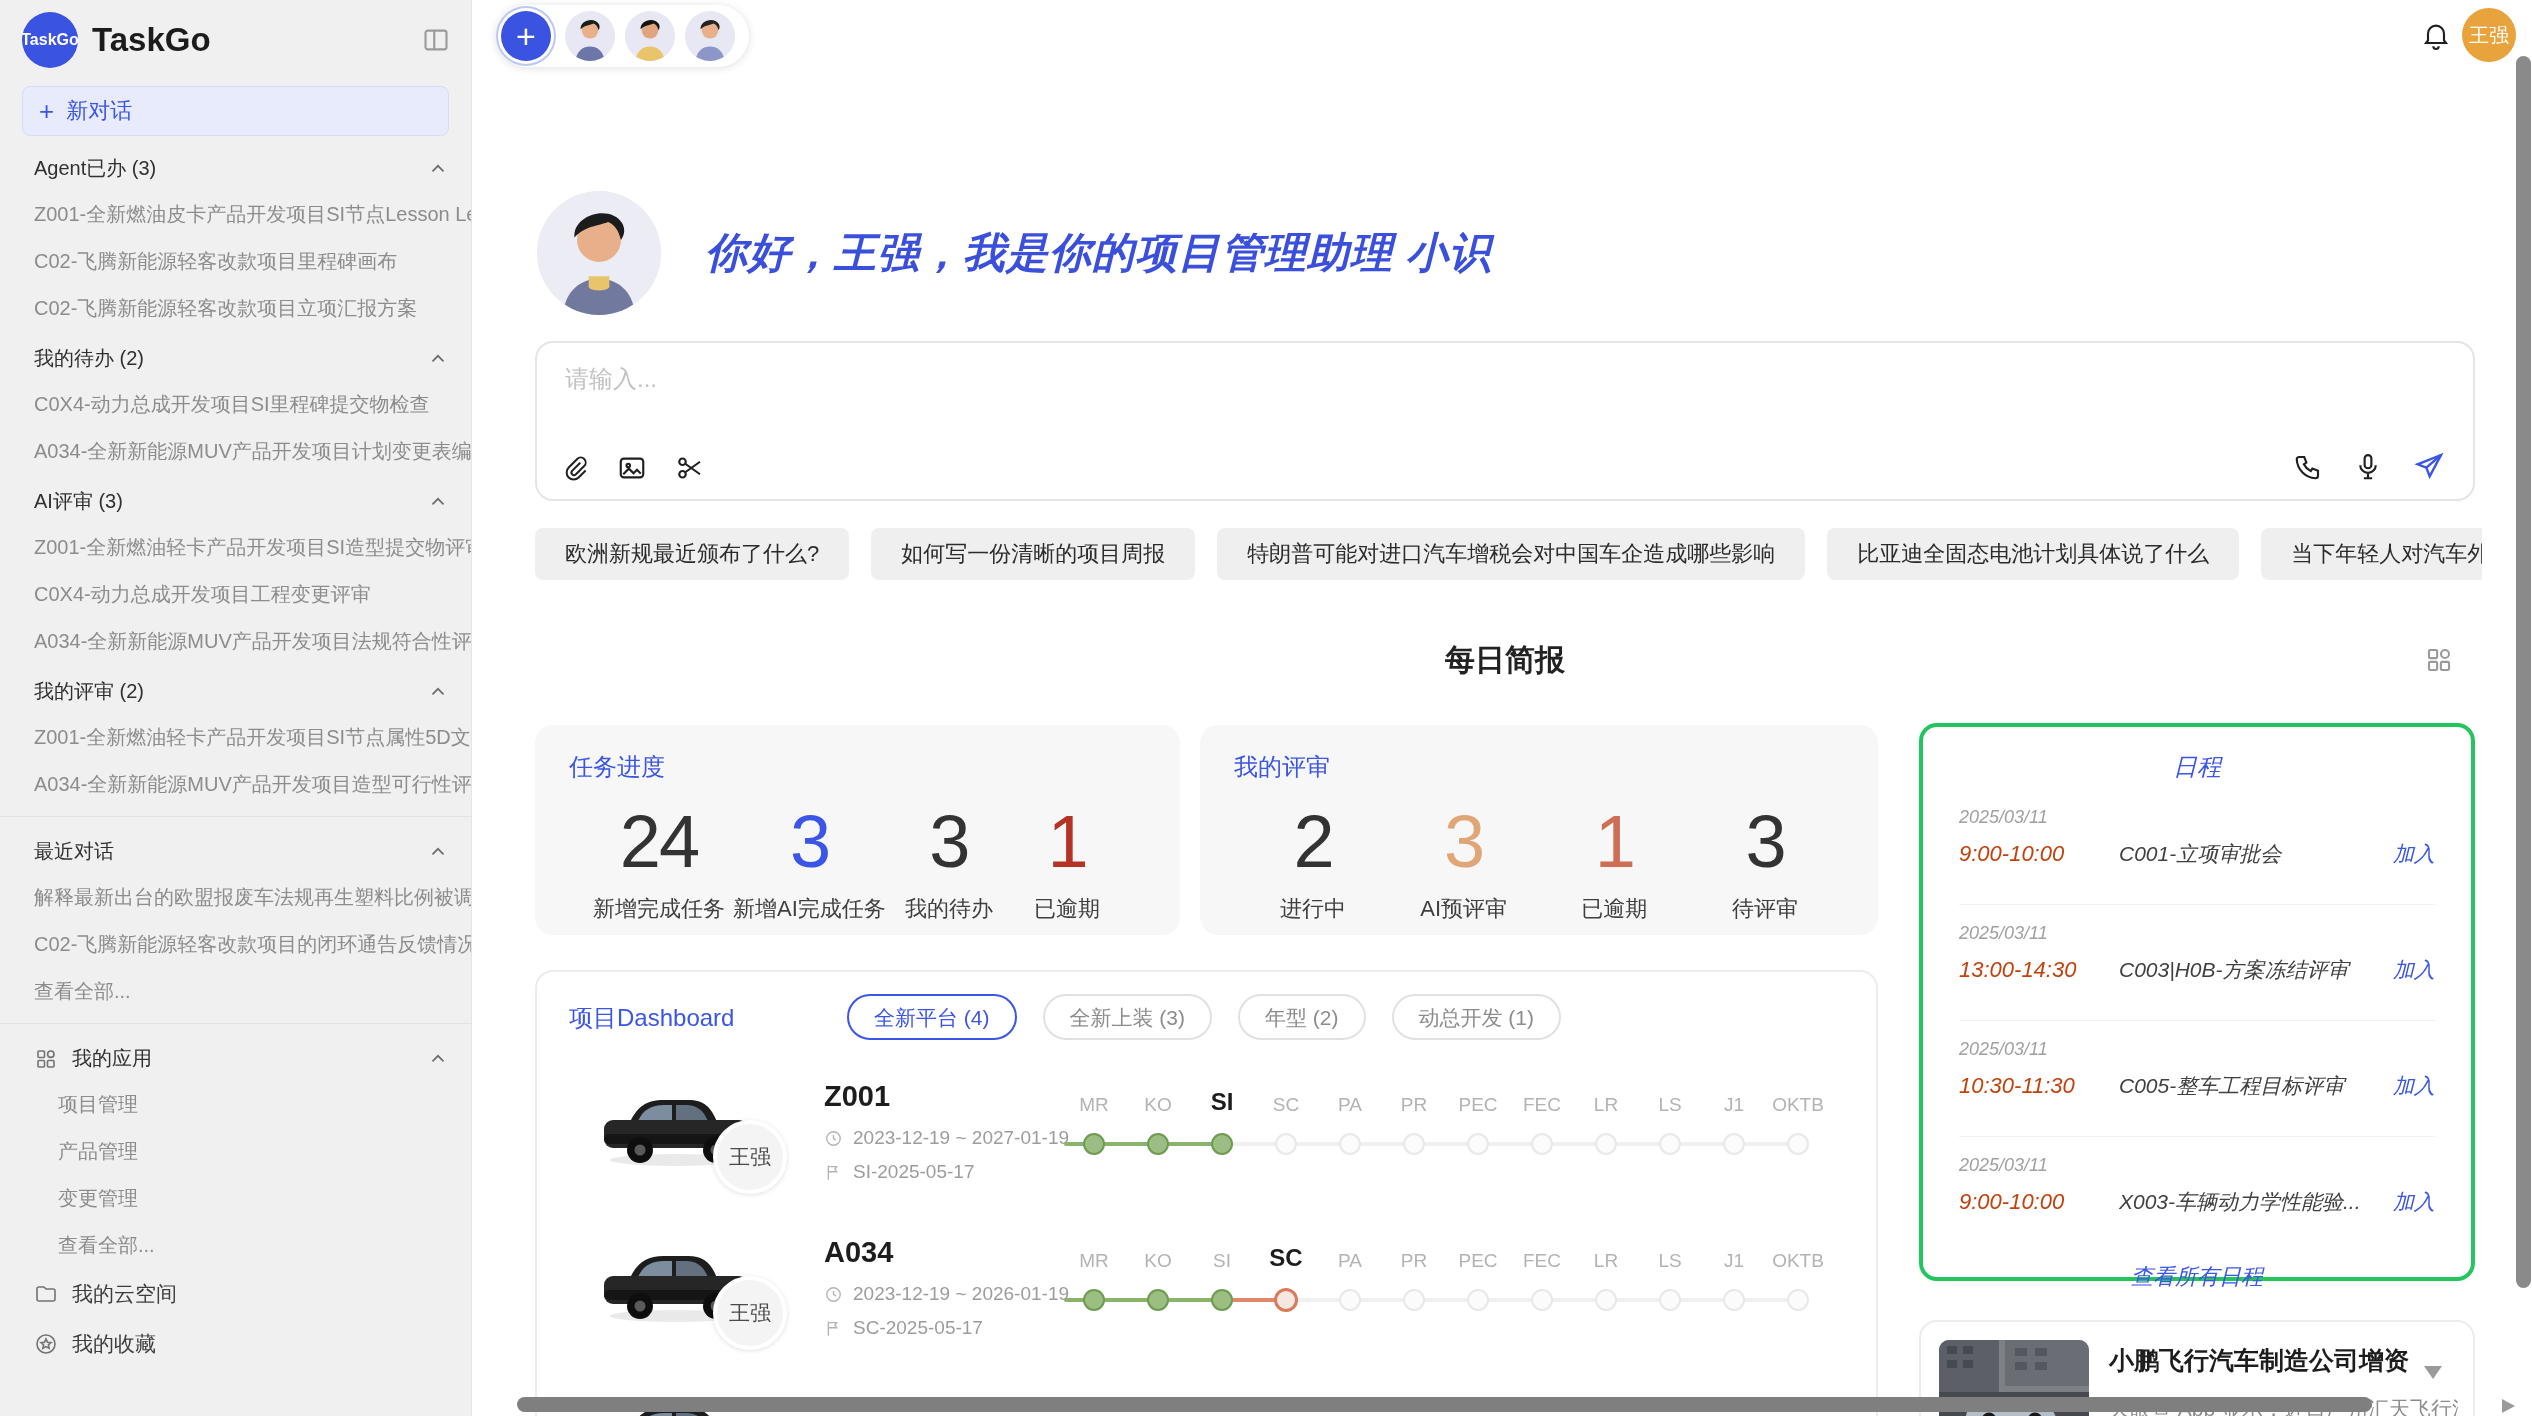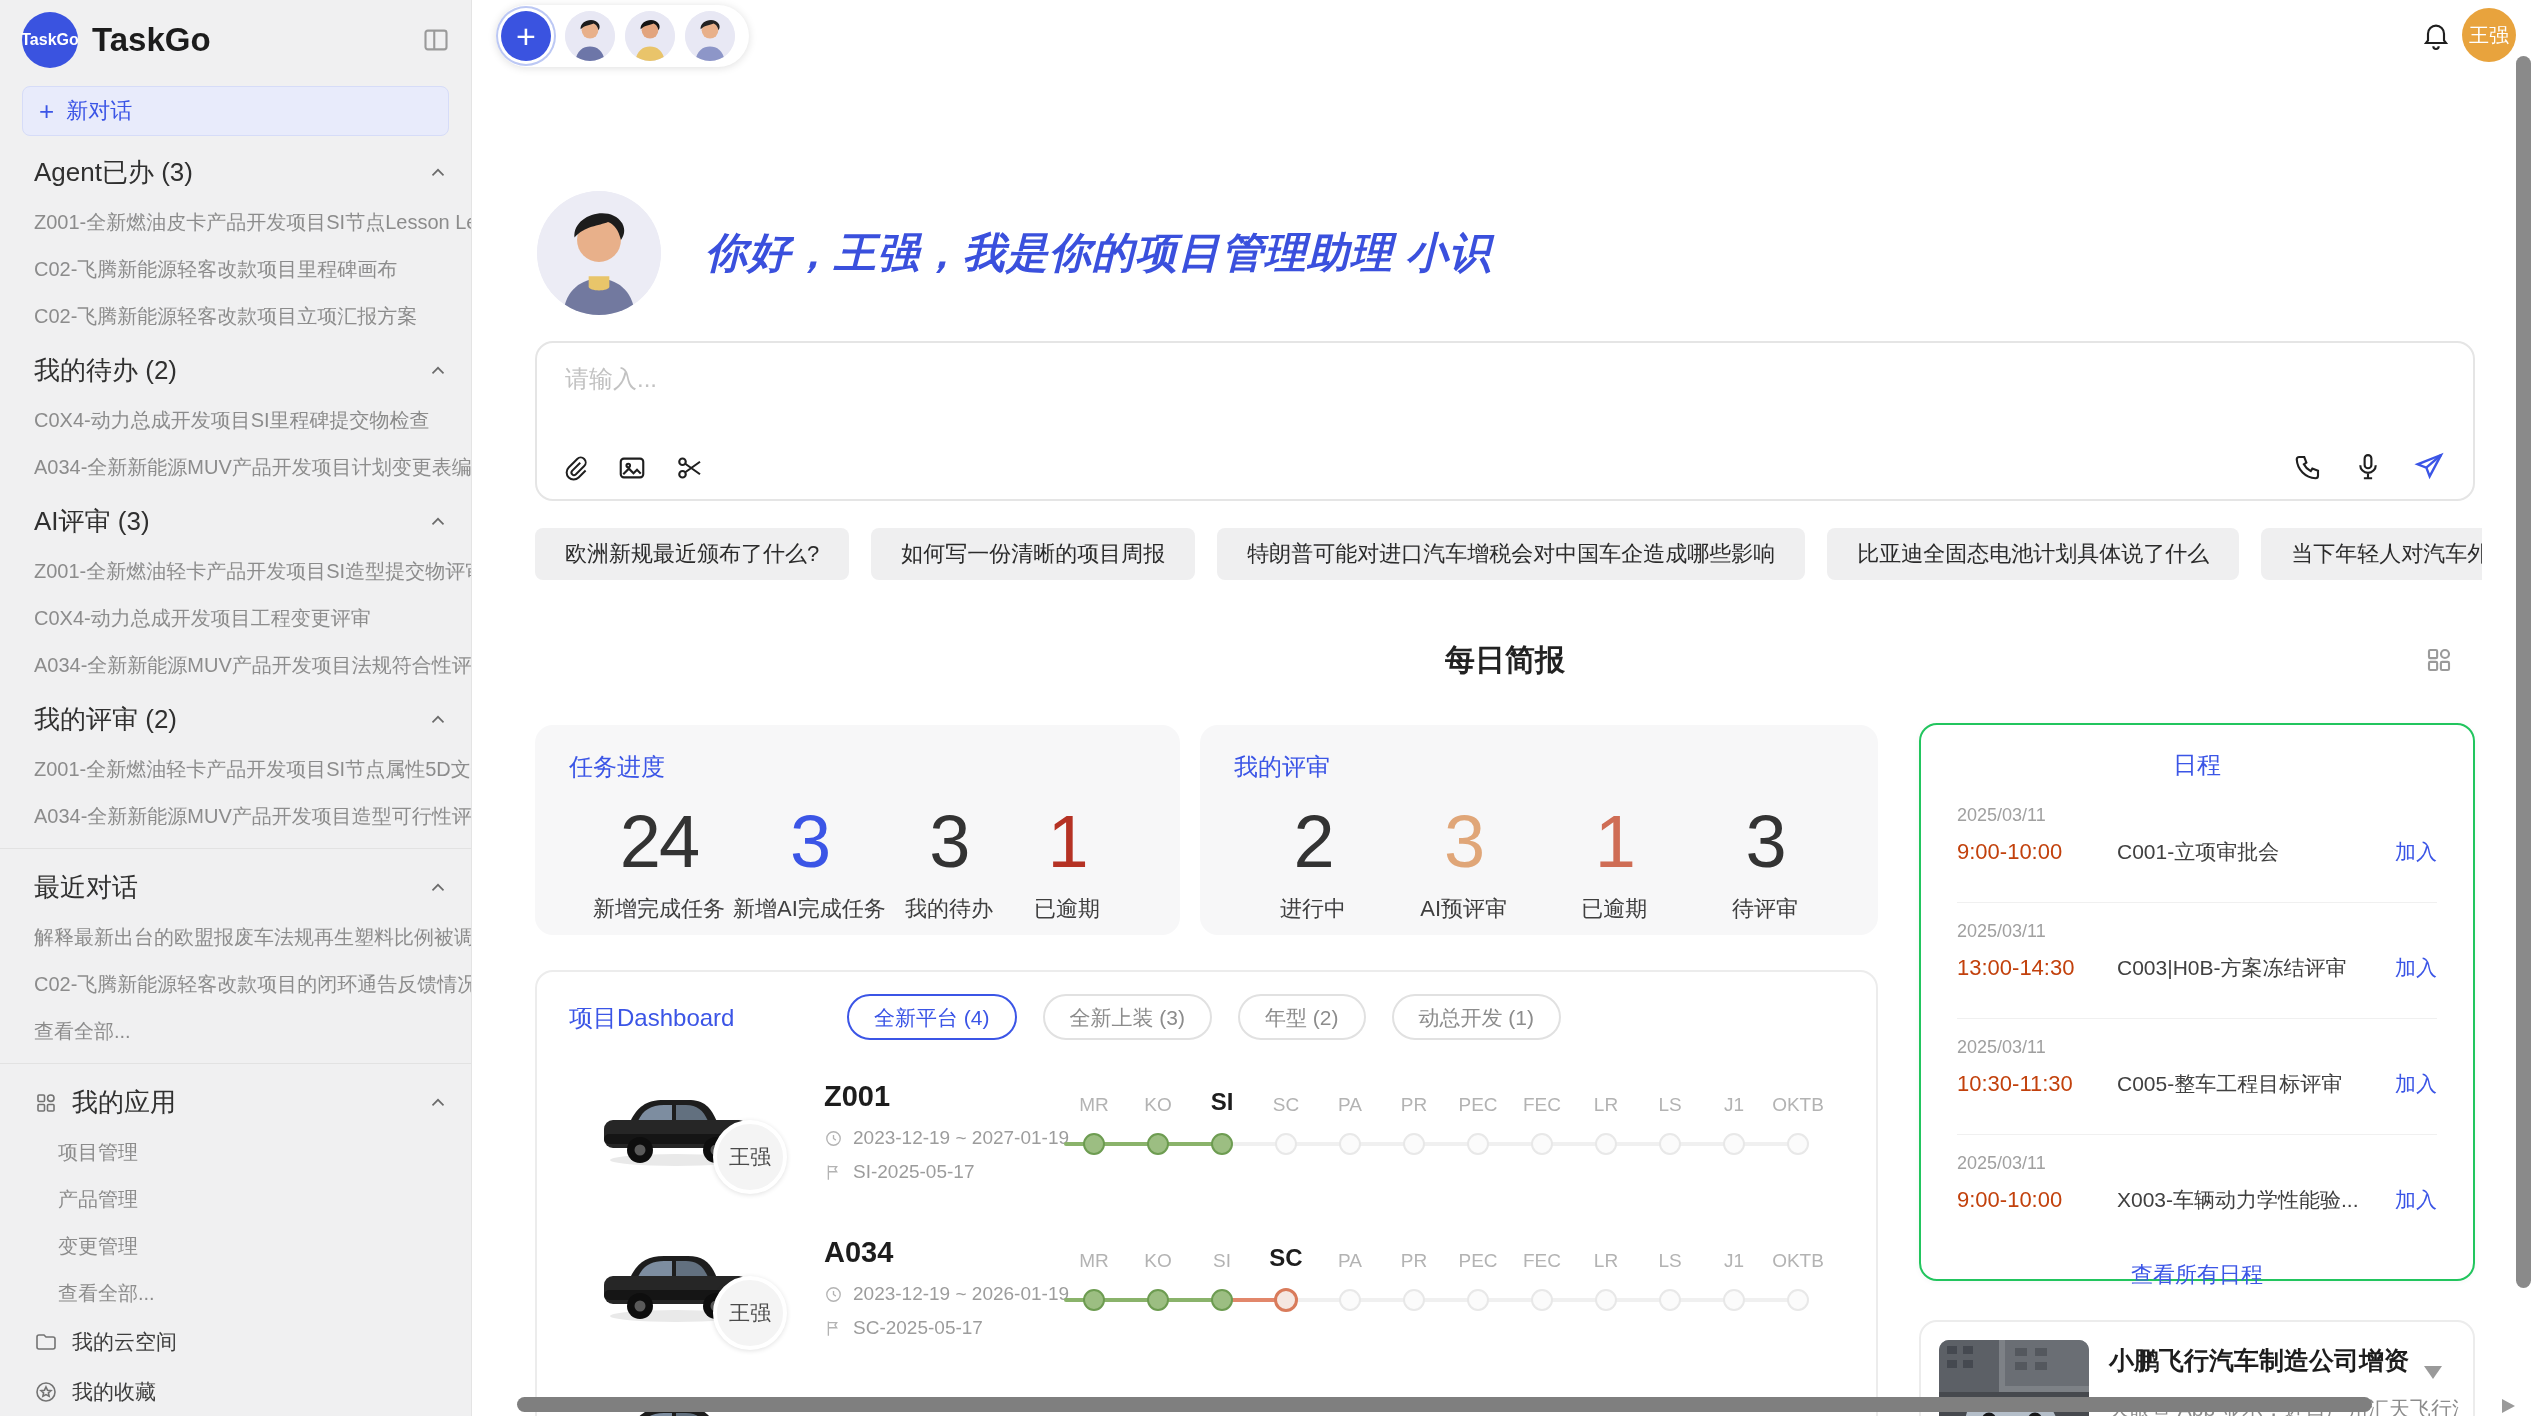--- a/index.html
+++ b/index.html
@@ -13,21 +13,21 @@
   .logo-circle { width:56px; height:56px; border-radius:50%; background:#3a53e0; color:#fff;
     display:flex; flex-direction:row; align-items:center; justify-content:center;
     font-size:16px; font-weight:bold; line-height:1.05; flex:none; }
   .app-title { font-size:33px; font-weight:bold; color:#1c1c1c; margin-left:14px; }
   .panel-icon { margin-left:auto; cursor:pointer; }
   .new-chat { margin:8px 22px 6px 22px; height:50px; border-radius:8px; background:#e8ebfb;
     border:1px solid #d6dcf8; color:#3b55e6; font-size:22px; display:flex; align-items:center;
     padding-left:16px; gap:12px; cursor:pointer; }
   .new-chat .plus { font-size:26px; line-height:1; }
   .sb-header { display:flex; align-items:center; padding:13px 22px 9px 34px;
-    font-size:26px; color:#303030; cursor:pointer; }
+    font-size:20px; color:#303030; cursor:pointer; }
   .sb-header .chev { margin-left:auto; }
   .sb-item { padding:10px 10px 10px 34px; font-size:20px; color:#8c8c8c; white-space:nowrap;
     overflow:hidden; cursor:pointer; }
   .sb-sub { padding-left:58px; }
   .sb-divider { border-top:1px solid #e2e2e2; margin:8px 0; }
   .sb-row { display:flex; align-items:center; gap:14px; padding:11px 22px 11px 34px;
     font-size:21px; color:#3d3d3d; cursor:pointer; }
   .icon svg { display:block; }
 
   
@@ -100,21 +100,21 @@
   .ms-line.stub { left:2px; width:30px; }
   .ms-line.done { background:#8ab36b; }
   .ms-line.late { background:#e2876b; }
   .ms-line.todo { background:#f0f0f0; }
   .ms-dot { position:absolute; left:21px; top:65px; width:22px; height:22px; border-radius:50%; z-index:2; }
   .ms-dot.done { background:#9cbe82; border:2px solid #6d9c51; }
   .ms-dot.todo { background:#fbfbfb; border:2px solid #e8e8e8; }
   .ms-dot.late { background:#f5e7e1; border:3px solid #d97b5b; left:20px; top:64px; width:24px; height:24px; }
 
   .schedule-card { position:absolute; left:1447px; top:723px; width:556px; height:558px;
-    border:2px solid #22c55e; border-radius:18px; background:#fff; box-shadow:0 1px 6px rgba(0,0,0,0.04); }
+    border:4px solid #22c55e; border-radius:18px; background:#fff; box-shadow:0 1px 6px rgba(0,0,0,0.04);font-style:italic; }
   .schedule-title { text-align:center; font-size:24px; color:#3b55e6; padding-top:24px; }
   .sched-list { padding:6px 36px 0 36px; }
   .sched-item { padding:18px 0 36px 0; border-bottom:1px solid #f0f0f0; }
   .sched-item:last-child { border-bottom:none; }
   .sched-date { font-size:18px; color:#a0a0a0; }
   .sched-row { display:flex; align-items:center; margin-top:12px; }
   .sched-time { font-size:22px; color:#c2410c; width:160px; flex:none; }
   .sched-name { font-size:21px; color:#404040; flex:1; white-space:nowrap; overflow:hidden; }
   .sched-join { font-size:21px; color:#3b55e6; flex:none; cursor:pointer; }
   .view-all { text-align:center; font-size:22px; color:#3b55e6; margin-top:10px; cursor:pointer; }

